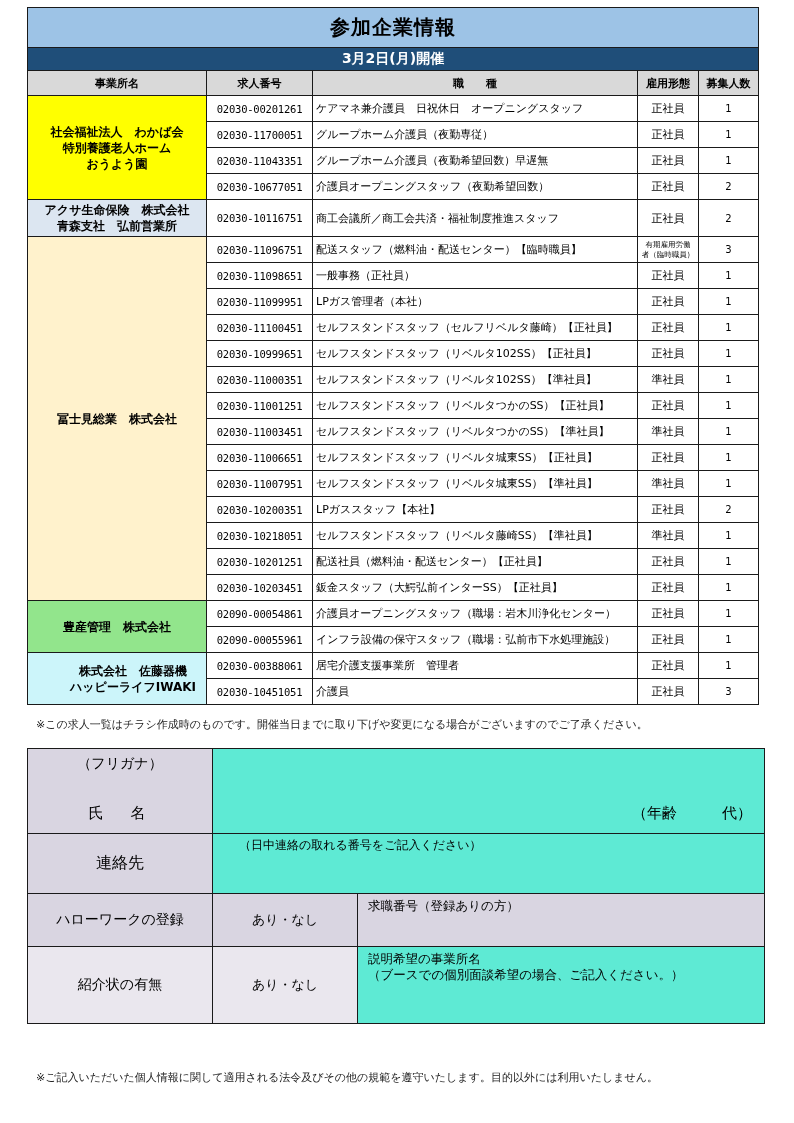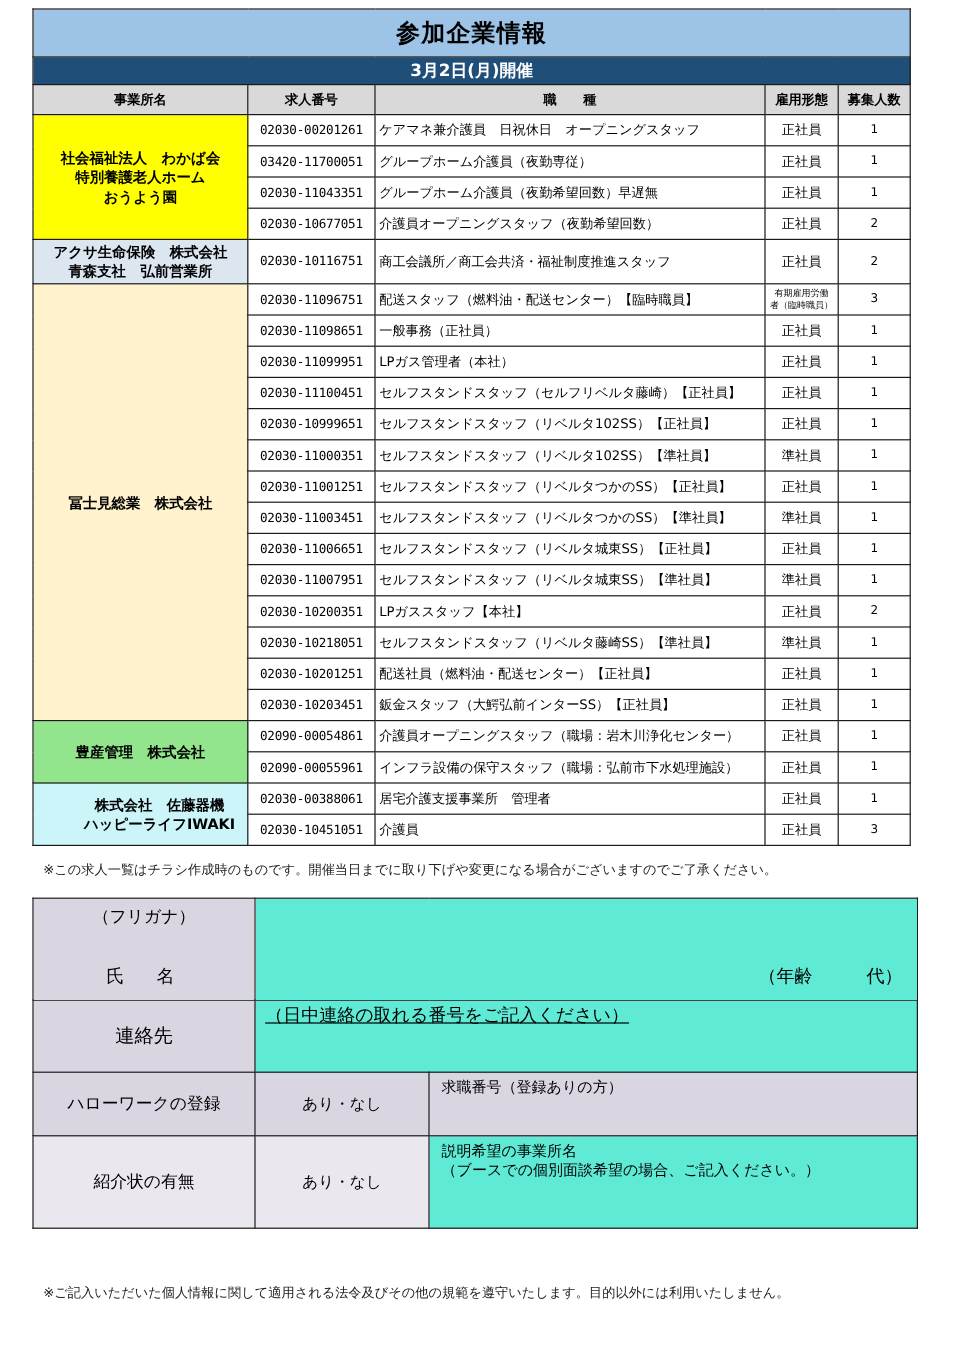--- a/index.html
+++ b/index.html
@@ -36,21 +36,21 @@
   .form .mid { text-align: center; font-size: 13px; }
   .form .row-letter .mid { background: #eae7ee; }
   .form .row-letter .lbl { background: #eae7ee; }
   .name-cell { position: relative; }
   .name-cell .furi { position: absolute; top: 6px; left: 0; width: 100%; text-align: center; font-size: 14px; }
   .name-cell .shimei { position: absolute; bottom: 10px; left: 0; width: 100%; text-align: center; font-size: 15px; letter-spacing: 6px; }
   .age-cell { position: relative; }
   .age-cell .age { position: absolute; right: 12px; bottom: 10px; font-size: 15px; white-space: pre; }
   .hint-top { display: block; padding: 4px 10px 0 10px; font-size: 12.5px; line-height: 16px; }
   .contact-cell { vertical-align: top !important; }
-  .contact-cell .hint2 { display: block; padding: 3px 8px; font-size: 15px; text-decoration: underline; }
+  .contact-cell .hint2 { display: block; padding: 3px 26px; font-size: 12px; }
   .contact-lbl { font-size: 16px !important; }
   .topalign { vertical-align: top !important; }
   .note2 { position: absolute; left: 36px; top: 1070px; width: 720px; font-size: 11px; color: #222; line-height: 15px; }
 </style>
 </head>
 <body>
 
 <table class="jobs">
   <colgroup>
     <col style="width:179px">
@@ -80,21 +80,21 @@
           <div>社会福祉法人　わかば会</div>
           <div>特別養護老人ホーム</div>
           <div>おうよう園</div>
         </td>
         <td class="num">02030-00201261</td>
         <td class="job">ケアマネ兼介護員　日祝休日　オープニングスタッフ</td>
         <td class="emp">正社員</td>
         <td class="cnt">1</td>
       </tr>
       <tr>
-        <td class="num">03420-11700051</td>
+        <td class="num">02030-11700051</td>
         <td class="job">グループホーム介護員（夜勤専従）</td>
         <td class="emp">正社員</td>
         <td class="cnt">1</td>
       </tr>
       <tr>
         <td class="num">02030-11043351</td>
         <td class="job">グループホーム介護員（夜勤希望回数）早遅無</td>
         <td class="emp">正社員</td>
         <td class="cnt">1</td>
       </tr>

